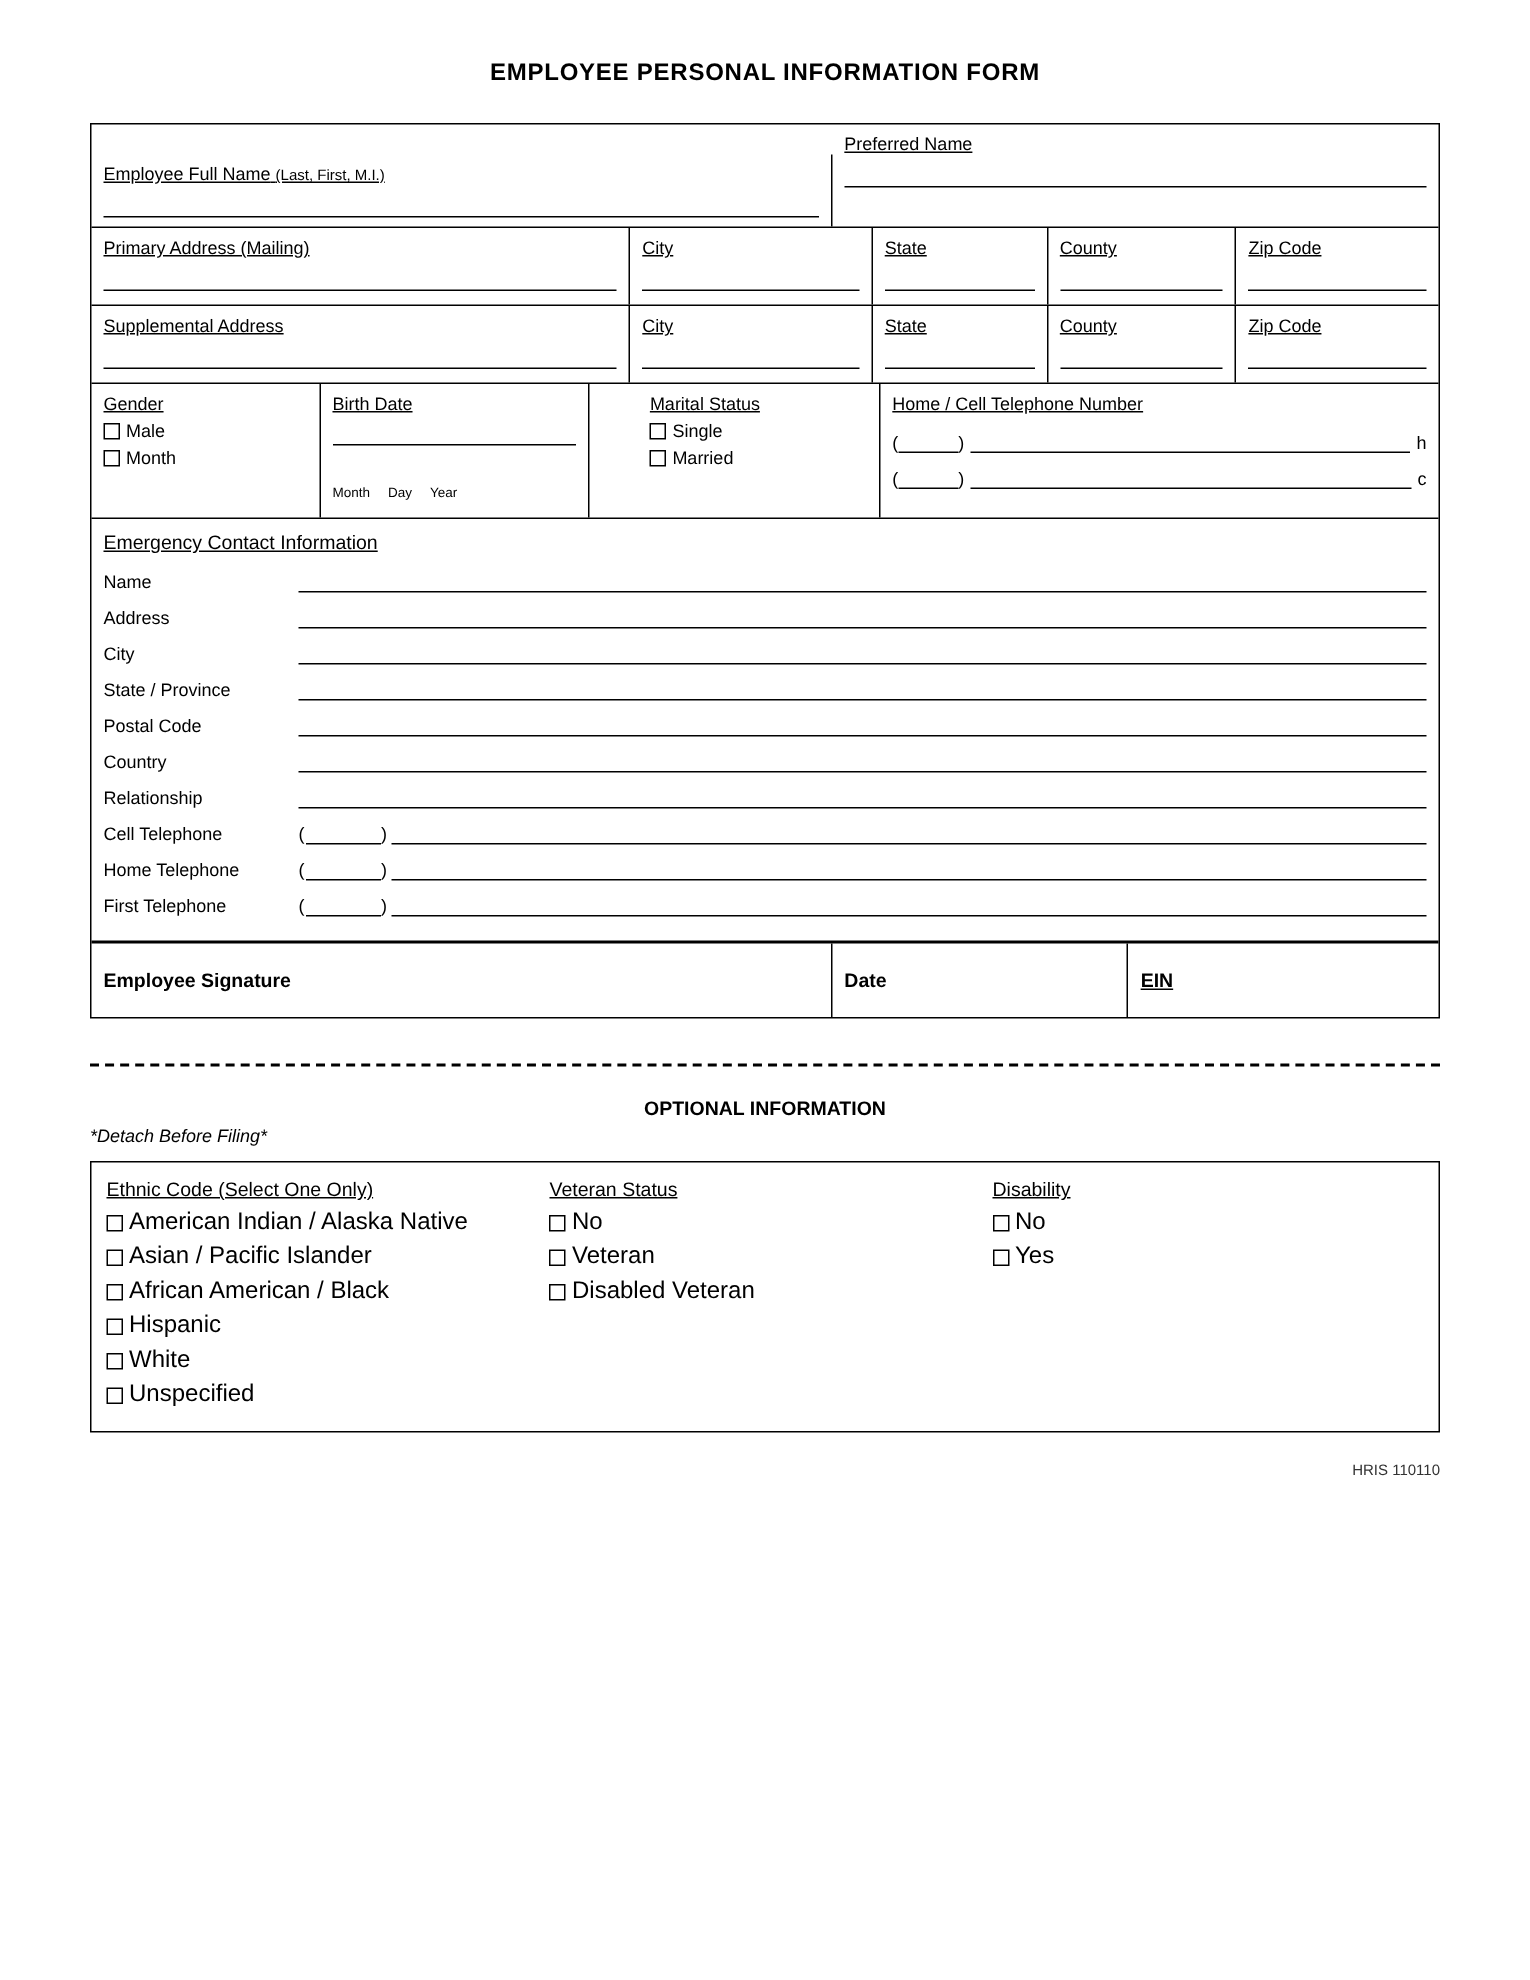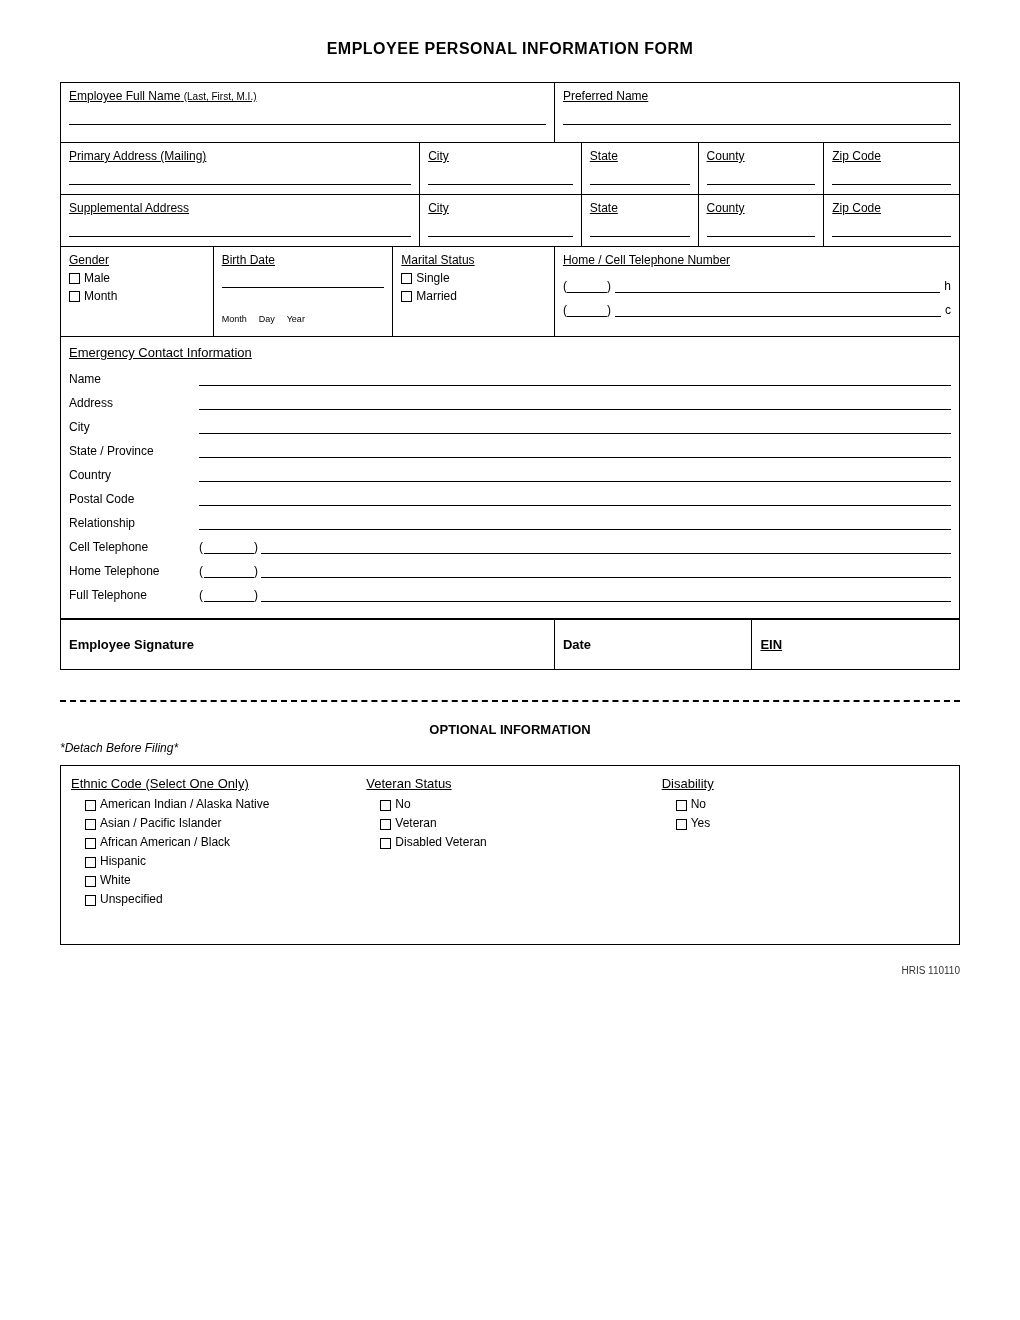--- a/index.html
+++ b/index.html
@@ -51,20 +51,21 @@
       min-height: 18px;
       width: 100%;
       margin-top: 4px;
     }
     
     .row-name {
       min-height: 60px;
     }
     .cell-fullname {
       flex: 0 0 55%;
+      margin-top: 20px;
     }
     .cell-preferred {
       flex: 1;
     }
     
     .row-address {
       min-height: 52px;
     }
     .cell-addr {
       flex: 0 0 40%;
@@ -87,20 +88,21 @@
       align-items: stretch;
     }
     .cell-gender {
       flex: 0 0 17%;
     }
     .cell-birth {
       flex: 0 0 20%;
     }
     .cell-marital {
       flex: 0 0 18%;
+      margin-left: 32px;
     }
     .cell-phone {
       flex: 1;
     }
     .checkbox-item {
       display: flex;
       align-items: center;
       margin-top: 4px;
       font-size: 12px;
     }
@@ -216,24 +218,23 @@
     .opt-col:first-child {
       padding-left: 0;
     }
     .opt-col-title {
       text-decoration: underline;
       font-size: 13px;
       margin-bottom: 6px;
     }
     .opt-item {
       display: flex;
-      align-items: flex-end;
-      font-size: 12px;
+      align-items: center;
+      font-size: 16px;
       margin-bottom: 5px;
-      margin-left: 14px;
     }
     .footer-text {
       text-align: right;
       font-size: 10px;
       margin-top: 20px;
       color: #333;
     }
   </style>
 </head>
 <body>
@@ -372,25 +373,25 @@
     </div>
     <div class="ec-field">
       <span class="ec-label">City</span>
       <span class="ec-line"></span>
     </div>
     <div class="ec-field">
       <span class="ec-label">State / Province</span>
       <span class="ec-line"></span>
     </div>
     <div class="ec-field">
+      <span class="ec-label">Postal Code</span>
+      <span class="ec-line"></span>
+    </div>
+    <div class="ec-field">
       <span class="ec-label">Country</span>
-      <span class="ec-line"></span>
-    </div>
-    <div class="ec-field">
-      <span class="ec-label">Postal Code</span>
       <span class="ec-line"></span>
     </div>
     <div class="ec-field">
       <span class="ec-label">Relationship</span>
       <span class="ec-line"></span>
     </div>
 
     <div class="ec-phone">
       <span class="ec-label">Cell Telephone</span>
       <span class="ec-paren">(</span>
@@ -399,21 +400,21 @@
       <span class="ec-line" style="margin-left:2px;"></span>
     </div>
     <div class="ec-phone">
       <span class="ec-label">Home Telephone</span>
       <span class="ec-paren">(</span>
       <span style="border-bottom:1px solid #000; width:50px; display:inline-block; min-height:16px;"></span>
       <span class="ec-paren">)</span>
       <span class="ec-line" style="margin-left:2px;"></span>
     </div>
     <div class="ec-phone">
-      <span class="ec-label">Full Telephone</span>
+      <span class="ec-label">First Telephone</span>
       <span class="ec-paren">(</span>
       <span style="border-bottom:1px solid #000; width:50px; display:inline-block; min-height:16px;"></span>
       <span class="ec-paren">)</span>
       <span class="ec-line" style="margin-left:2px;"></span>
     </div>
   </div>
 
   <div class="form-row row-signature" style="border-top: 1.5px solid #000; border-bottom: none;">
     <div class="cell cell-sig" style="padding: 12px 8px;">
       <span class="sig-label">Employee Signature</span>

